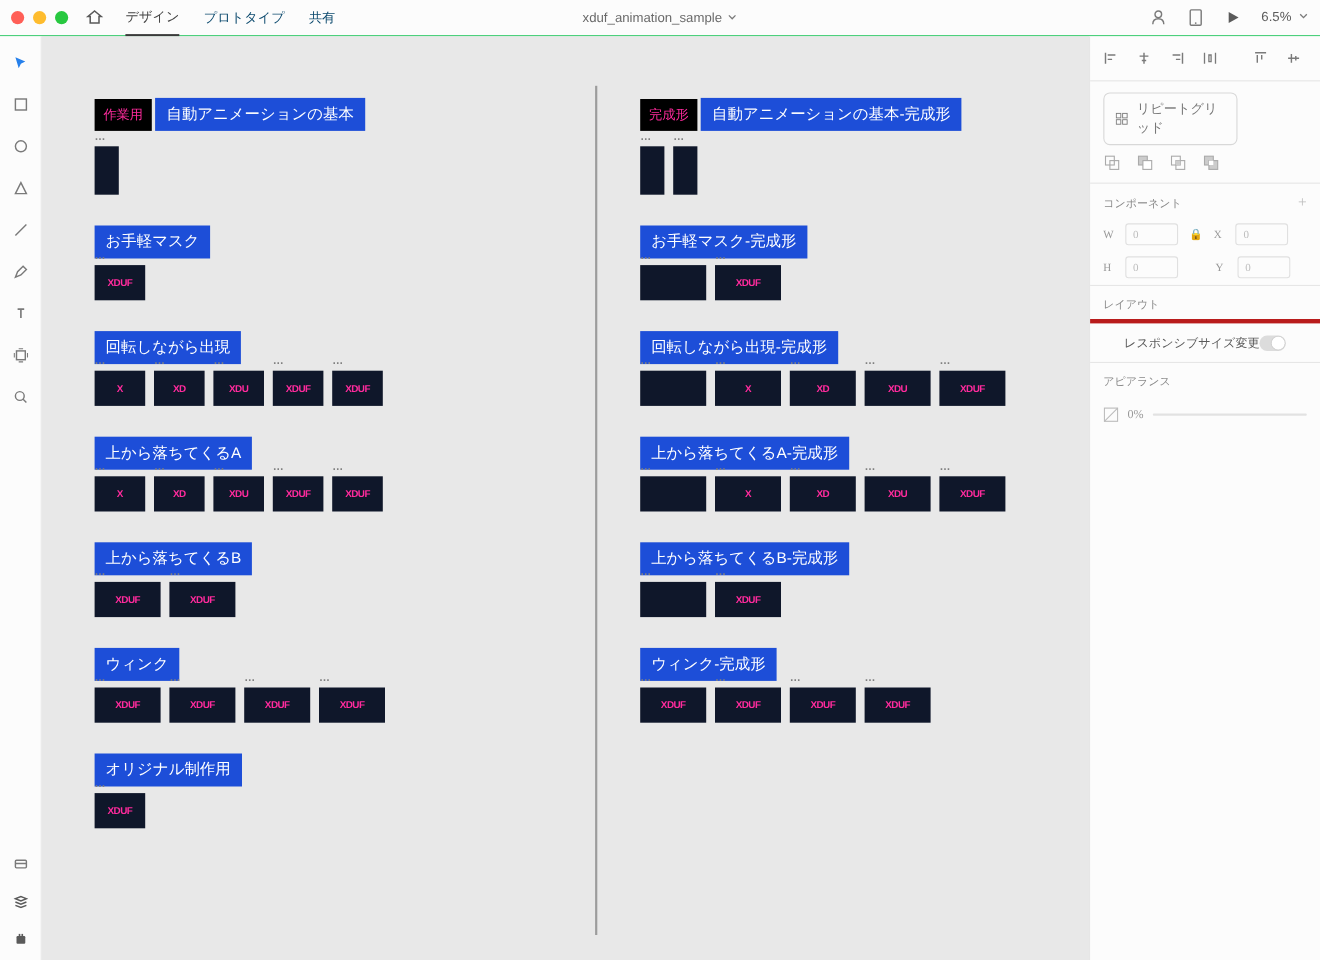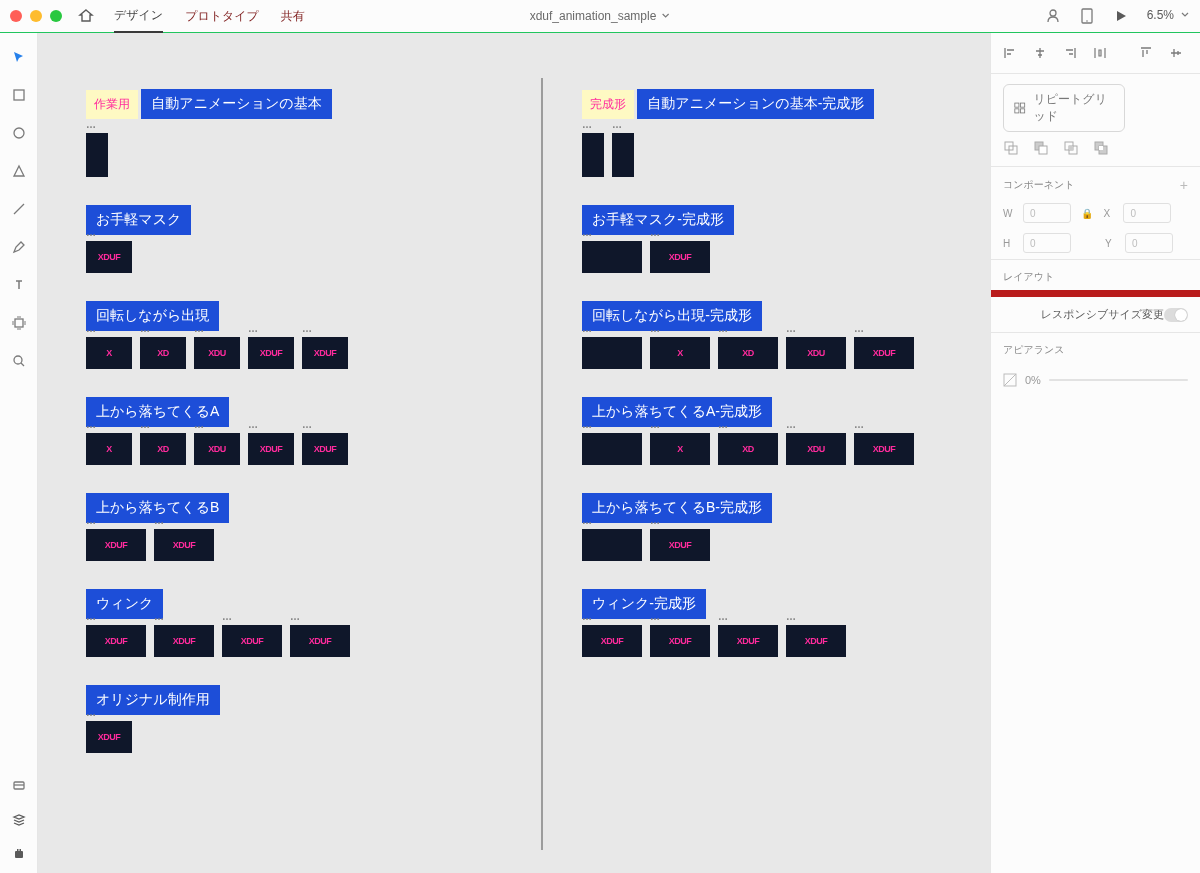--- a/index.html
+++ b/index.html
@@ -4,55 +4,55 @@
 <style>
 * { box-sizing: border-box; margin: 0; padding: 0; }
 body { width: 1200px; height: 873px; font-family: -apple-system, "Hiragino Kaku Gothic ProN", sans-serif; font-size: 12px; color: #5a5a5a; background: #f6f6f6; overflow: hidden; user-select: none; }
 
 
 .topbar { height: 33px; background: #fcfcfc; border-bottom: 1px solid #22c55e; display: flex; align-items: center; padding: 12px 10px; }
 .traffic { display: flex; gap: 8px; margin-right: 16px; }
 .tl { width: 12px; height: 12px; border-radius: 50%; }
 .tl.red { background: #ff5f57; } .tl.yel { background: #febc2e; } .tl.grn { background: #28c840; }
 .tabs { display: flex; gap: 22px; align-items: center; height: 33px; }
-.tab { color: #7f1d1d; line-height: 32px; cursor: pointer; }
+.tab { color: #0c4a6e; line-height: 32px; cursor: pointer; }
 .tab.active { color: #444; border-bottom: 2px solid #3a3a3a; font-weight: 500; }
 .title-wrap { position: absolute; left: 50%; transform: translateX(-50%); display: flex; align-items: center; gap: 4px; color: #6a6a6a; }
 .top-right { margin-left: auto; display: flex; align-items: flex-start; gap: 18px; }
 .zoom { display: flex; align-items: center; gap: 6px; }
 
 
 .leftrail { position: absolute; top: 33px; left: 0; width: 38px; bottom: 0; background: #fcfcfc; border-right: 1px solid #e6e6e6; display: flex; flex-direction: column; align-items: center; padding-top: 16px; gap: 22px; }
 .leftrail .bottom { margin-top: auto; margin-bottom: 12px; display: flex; flex-direction: column; gap: 18px; align-items: center; }
 .ic { width: 16px; height: 16px; display: flex; align-items: center; justify-content: center; color: #7a7a7a; cursor: pointer; }
 .ic.sel { color: #2680eb; }
 
 
-.right { position: absolute; top: 33px; right: 0; width: 210px; bottom: 0; background: #fcfcfc; border-left: 1px solid #e6e6e6; padding: 8px 0; }
+.right { position: absolute; top: 33px; right: 0; width: 210px; bottom: 0; background: #fcfcfc; border-left: 1px solid #e6e6e6; padding: 8px 0; font-family: Liberation Serif, serif; }
 .align-row { display: flex; padding: 4px 12px 12px; gap: 16px; border-bottom: 1px solid #e6e6e6; }
 .align-row .spacer { width: 10px; }
 .repeat-btn { margin: 10px 12px 8px; padding: 6px 10px; border: 1px solid #d8d8d8; border-radius: 6px; display: flex; align-items: center; gap: 8px; cursor: pointer; width: 122px; color: #777; }
 .boolops { display: flex; gap: 14px; padding: 0 12px 10px; }
 .section-h { font-size: 10px; color: #888; padding: 10px 12px 6px; border-top: 1px solid #e6e6e6; display: flex; align-items: center; justify-content: space-between; }
 .xybox { display: flex; gap: 10px; padding: 4px 12px 6px; align-items: center; }
 .xybox label { font-size: 10px; color: #999; width: 10px; }
 .xybox .val { width: 48px; height: 20px; border: 1px solid #e0e0e0; border-radius: 3px; font-size: 10px; display:flex; align-items:center; padding:0 6px; color:#bdbdbd; }
 .lockcol { display:flex; flex-direction:column; align-items:center; gap:6px; font-size:10px; color:#bbb; }
-.row-resp { padding: 10px 12px; border-top: 7px solid #b91c1c; display:flex; justify-content:flex-end; align-items:center; }
+.row-resp { padding: 10px 12px; border-top: 4px solid #b91c1c; display:flex; justify-content:center; align-items:center; }
 .toggle { width: 24px; height: 14px; border-radius: 7px; background: #dcdcdc; position:relative; }
 .toggle::after { content:""; position:absolute; right:1px; top:1px; width:12px; height:12px; border-radius:50%; background:#fff; box-shadow:0 0 1px rgba(0,0,0,.3);}
 .opacity-row { padding: 10px 12px; display:flex; align-items:center; gap:8px; color:#999; }
 .slider { flex:1; height:2px; background:#e2e2e2; border-radius:1px; position:relative; }
 
 
 .canvas { position:absolute; top:33px; left:38px; right:210px; bottom:0; background:#e8e8e8; overflow:hidden; }
 .col { position:absolute; top:40px; width:440px; }
 .colA { left:48px; }
 .colB { left:544px; }
-.col-title { display:inline-block; background:#fef9c3; padding:6px 8px; font-size:12px; color:#ff2b9d; margin-bottom:8px; }
+.col-title { display:inline-block; background:#000000; padding:6px 8px; font-size:12px; color:#ff2b9d; margin-bottom:8px; }
 .shadow-title { background:#1d4ed8; color:#fff; padding:6px 10px; font-size:14px; margin-top:28px; display:inline-block; }
 .group { margin-top:6px; display:flex; gap:8px; flex-wrap:wrap; }
 .artboard { width:46px; height:32px; background:#0f172a; display:flex; align-items:center; justify-content:center; font-size:9px; font-weight:700; color:#ff2b9d; letter-spacing:-0.5px; position:relative; }
 .artboard.w { width:60px; }
 .artboard.tall { width:22px; height:44px; }
 .artboard::before { content:"…"; position:absolute; left:0; top:-14px; font-size:10px; color:#808080; }
 .divider { position:absolute; left:503px; top:45px; width:2px; height:772px; background:#9c9c9c; }
 
 svg { display:block; }
 </style>

